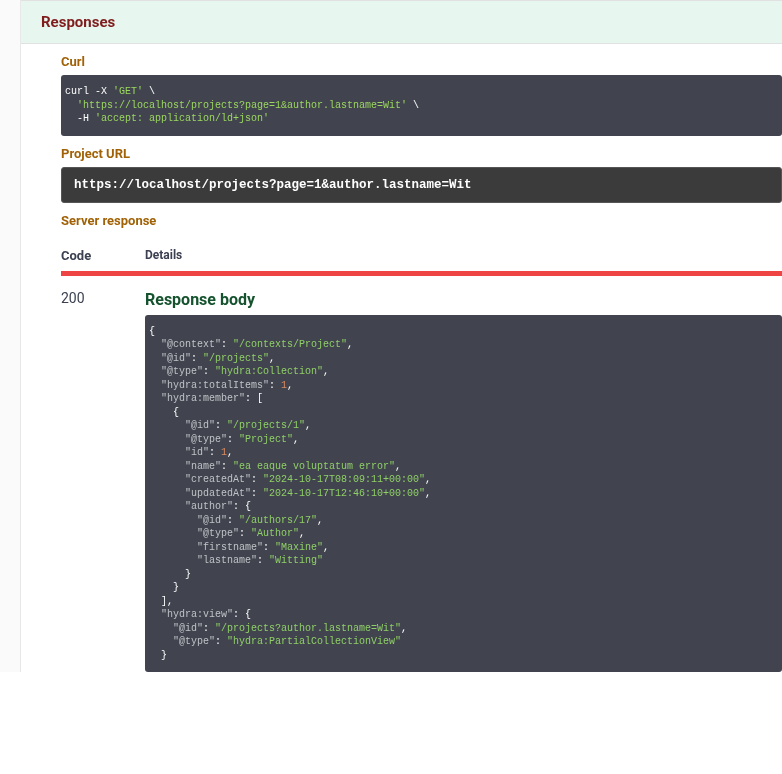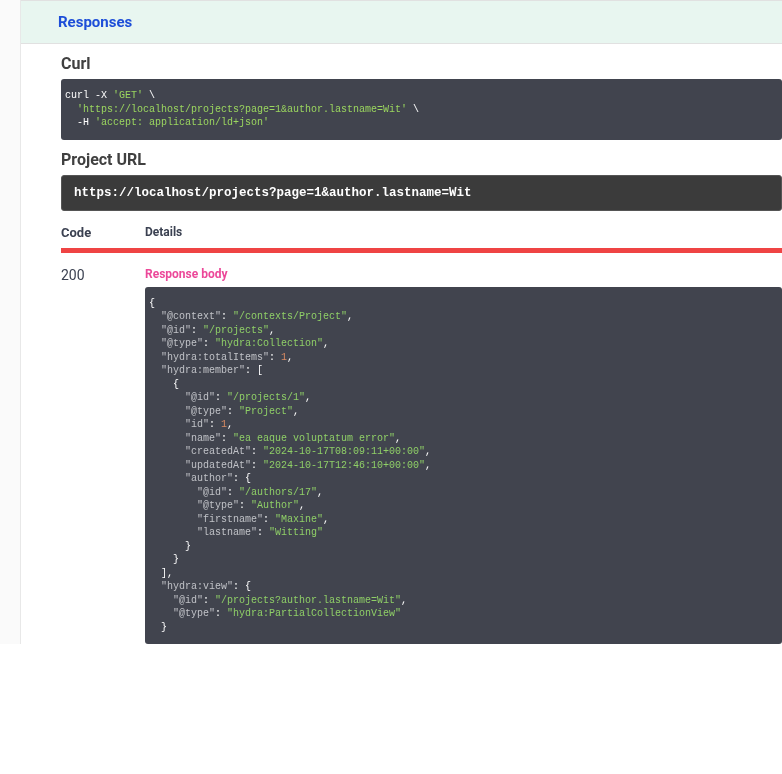--- a/index.html
+++ b/index.html
@@ -19,27 +19,26 @@
   }
   .responses-header {
     background: #e8f6f0;
     padding: 12px 20px;
     border-top: 1px solid #e1e1e1;
     border-bottom: 1px solid #e1e1e1;
   }
   .responses-header h4 {
     font-size: 15px;
     font-weight: 700;
-    color: #1d4ed8;
-    margin-left: 17px;
+    color: #7f1d1d;
   }
   .label {
-    font-size: 16px;
+    font-size: 13px;
     font-weight: 700;
-    color: #404040;
+    color: #a16207;
     padding: 10px 0 6px 0;
     margin-left: 0;
   }
   .code-box {
     background: #41444e;
     color: #fff;
     font-family: "SFMono-Regular", Consolas, "Liberation Mono", Menlo, monospace;
     font-size: 10px;
     padding: 10px 4px;
     white-space: pre;
@@ -81,23 +80,23 @@
   }
   .code-val {
     width: 84px;
     font-size: 14px;
     color: #3b4151;
   }
   .details-val {
     flex: 1;
   }
   .sub-label {
-    font-size: 12px;
+    font-size: 16px;
     font-weight: 700;
-    color: #ec4899;
+    color: #14532d;
     margin-bottom: 6px;
   }
   
   .tok-w { color: #fff; }
   .tok-g { color: #9bd65f; }
   .tok-k { color: #c0c2c7; }
   .tok-s { color: #8fcf67; }
   .tok-n { color: #d98b63; }
   .pad-left {
     padding-left: 40px;
@@ -117,20 +116,21 @@
     <div class="pad-left">
 
       <div class="label">Curl</div>
       <div class="code-box"><span class="tok-w">curl -X </span><span class="tok-g">'GET'</span><span class="tok-w"> \</span>
 <span class="tok-w">  </span><span class="tok-g">'https://localhost/projects?page=1&amp;author.lastname=Wit'</span><span class="tok-w"> \</span>
 <span class="tok-w">  -H </span><span class="tok-g">'accept: application/ld+json'</span></div>
 
       <div class="label">Project URL</div>
       <div class="code-box-url">https://localhost/projects?page=1&amp;author.lastname=Wit</div>
 
+      <div class="label">Server response</div>
 
       <div class="table-head">
         <div class="col-code">Code</div>
         <div class="col-details">Details</div>
       </div>
 
       <div class="table-row">
         <div class="code-val">200</div>
         <div class="details-val">
           <div class="sub-label">Response body</div>

